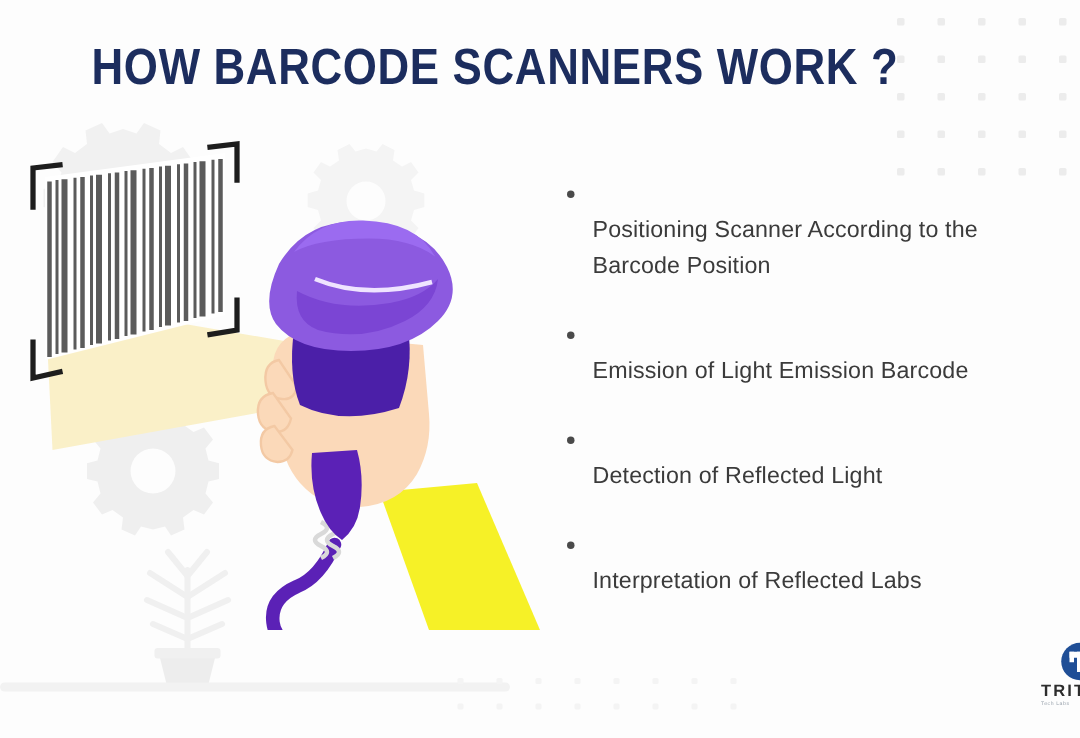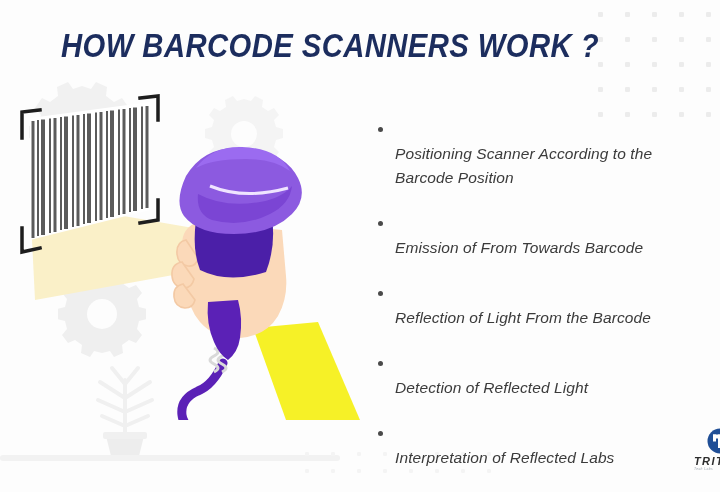--- a/index.html
+++ b/index.html
@@ -2,21 +2,21 @@
 <html><head>
 <meta charset="utf-8">
 <style>
   html,body{margin:0;padding:0;}
   body{
     width:720px;height:492px;
     background:#fdfdfd;
     font-family:"Liberation Sans", sans-serif;
     overflow:hidden;
   }
-  .canvas{position:relative;width:720px;height:492px;background:#fdfdfd;overflow:hidden;font-style:italic;}
+  .canvas{position:relative;width:720px;height:492px;background:#fdfdfd;overflow:hidden;}
 
   
   .deco{position:absolute;pointer-events:none;}
   .gear{opacity:1;}
   .plant{opacity:1;}
   .ground{
     position:absolute;left:0;top:455px;width:340px;height:6px;
     background:#f2f2f2;border-radius:3px;
   }
 
@@ -237,25 +237,21 @@
     <path d="M210 96 q34 14 78 2" stroke="#efe4ff" stroke-width="3" fill="none"></path>
   </svg>
 
   <div class="list">
     <div class="list-item">
       <span class="bullet"></span>
       <span class="item-text">Positioning Scanner According to the Barcode Position</span>
     </div>
     <div class="list-item">
       <span class="bullet"></span>
-      <span class="item-text">Emission of From Towards Barcode</span>
-    </div>
-    <div class="list-item">
-      <span class="bullet"></span>
-      <span class="item-text">Reflection of Light From the Barcode</span>
+      <span class="item-text">Emission of Light Emission Barcode</span>
     </div>
     <div class="list-item">
       <span class="bullet"></span>
       <span class="item-text">Detection of Reflected Light</span>
     </div>
     <div class="list-item">
       <span class="bullet"></span>
       <span class="item-text">Interpretation of Reflected Labs</span>
     </div>
   </div>

